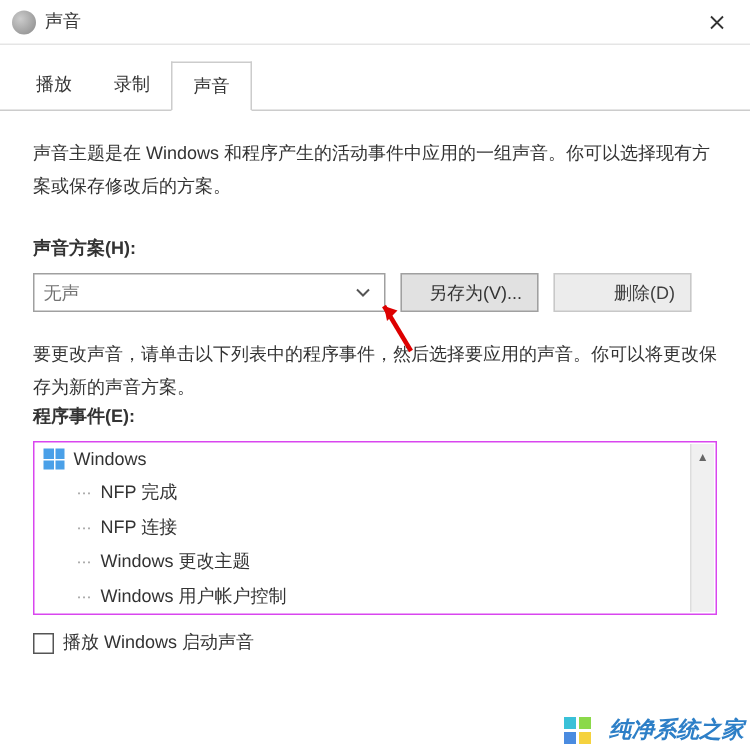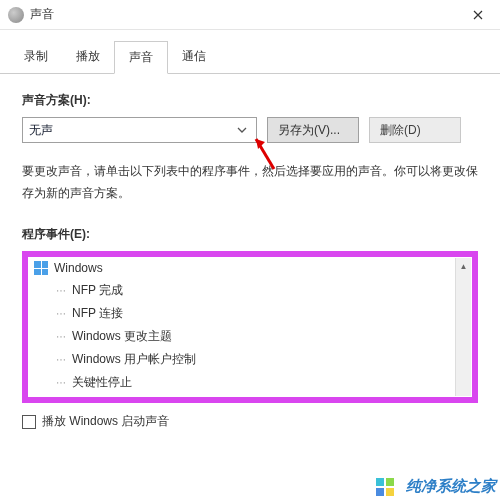--- a/index.html
+++ b/index.html
@@ -65,46 +65,46 @@
     }
     .select {
       flex: 0 0 235px;
       height: 26px;
       border: 1px solid #a0a0a0;
       display: flex;
       align-items: center;
       padding: 0 6px;
       background: #fff;
       justify-content: space-between;
-      color: #0f172a;
+      color: #737373;
     }
     .chev {
       width: 16px; height: 16px;
       display: flex; align-items: center; justify-content: center;
     }
     .btn {
       height: 26px;
       min-width: 92px;
       border: 1px solid #a0a0a0;
       background: #e1e1e1;
       display: flex;
       align-items: center;
-      justify-content: flex-start;
+      justify-content: flex-end;
       color: #333;
       padding: 0 10px;
     }
     .btn.disabled {
       color: #404040;
       background: #ececec;
       border-color: #c8c8c8;
     }
-    .desc2 { line-height: 1.8; margin-bottom: 22px; }
+    .desc2 { line-height: 1.8; }
     .listbox {
-      border: 6px solid #d946ef;
-      height: 152px;
+      border: 1px solid #d946ef;
+      height: 116px;
       overflow: hidden;
       background: #fff;
       margin-bottom: 0;
     }
     .list-root {
       display: flex;
       align-items: center;
       gap: 6px;
       padding: 4px 6px;
     }
@@ -194,27 +194,27 @@
   <div class="title-icon"></div>
   <div class="title-text">声音</div>
   <div class="title-btn">
     <svg width="10" height="10" viewBox="0 0 10 10">
         <path d="M1 1 L9 9 M9 1 L1 9" stroke="#333" stroke-width="1.2"></path>
       </svg>
   </div>
 </div>
 
 <div class="tab-strip">
+  <div class="tab">播放</div>
   <div class="tab">录制</div>
-  <div class="tab">播放</div>
   <div class="tab active">声音</div>
-  <div class="tab">通信</div>
 </div>
 
 <div class="content">
+  <div class="desc">声音主题是在 Windows 和程序产生的活动事件中应用的一组声音。你可以选择现有方案或保存修改后的方案。</div>
 
   <div class="label">声音方案(H):</div>
 
   <div class="scheme-row">
     <div class="select">
       <span>无声</span>
       <span class="chev">
         <svg width="10" height="6" viewBox="0 0 10 6">
             <path d="M1 1 L5 5 L9 1" fill="none" stroke="#555" stroke-width="1.3"></path>
           </svg>

